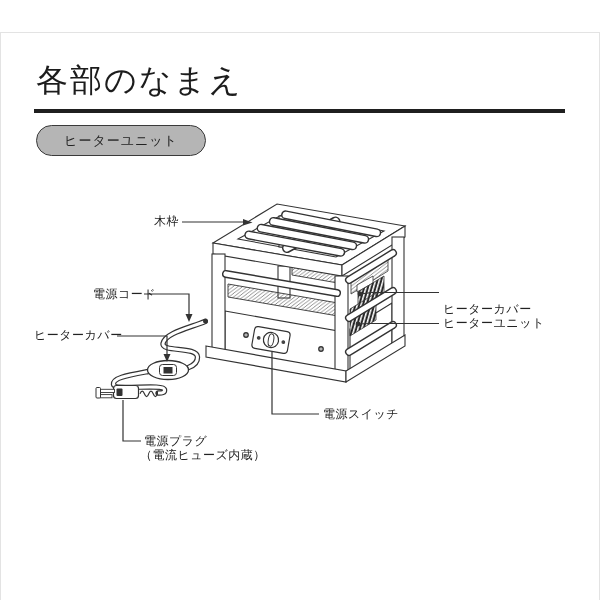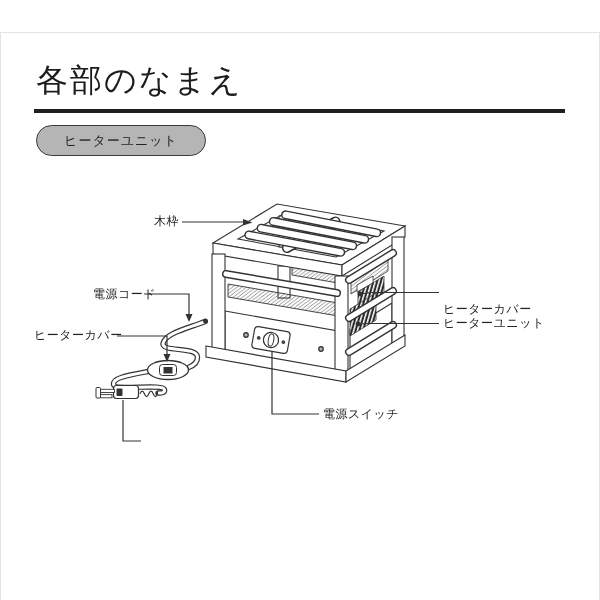--- a/index.html
+++ b/index.html
@@ -184,20 +184,22 @@
     </g>
   </svg>
 
   <div class="lbl r" style="left:120px;top:182px;width:58px;">木枠</div>
 
   <div class="lbl r" style="left:75px;top:255px;width:80px;">電源コード</div>
 
   <div class="lbl r" style="left:33px;top:296px;width:80px;">ヒーターカバー</div>
 
   <div class="lbl lbl2" style="left:143px;top:401px;">
+    <div>電源プラグ</div>
+    <div style="margin-left:-4px">（電流ヒューズ内蔵）</div>
   </div>
 
   <div class="lbl" style="left:322px;top:375px;">電源スイッチ</div>
 
   <div class="lbl" style="left:442px;top:270px;">ヒーターカバー</div>
 
   <div class="lbl" style="left:442px;top:284px;">ヒーターユニット</div>
 
 </div>
 

